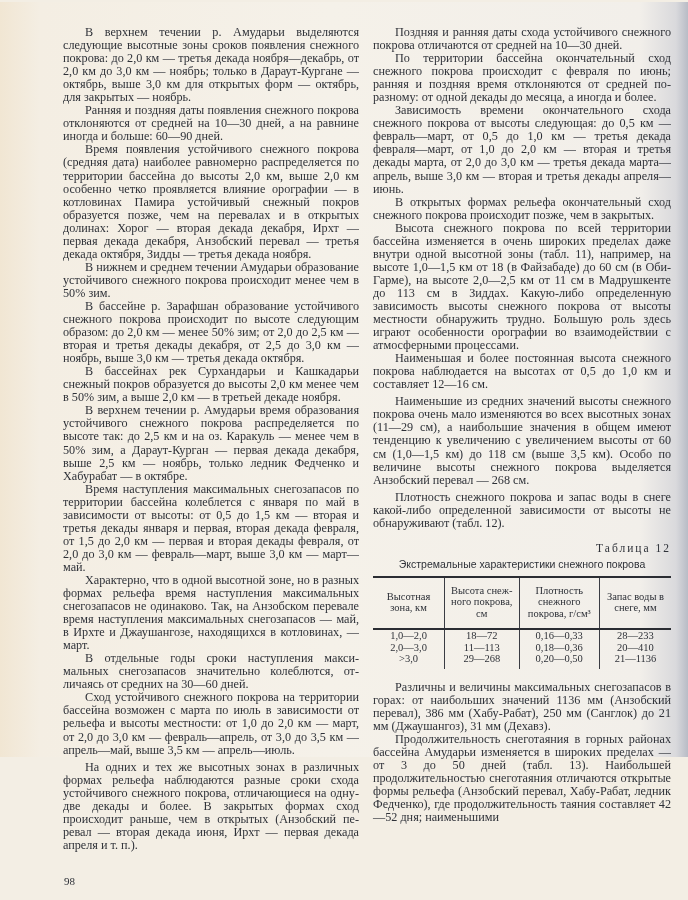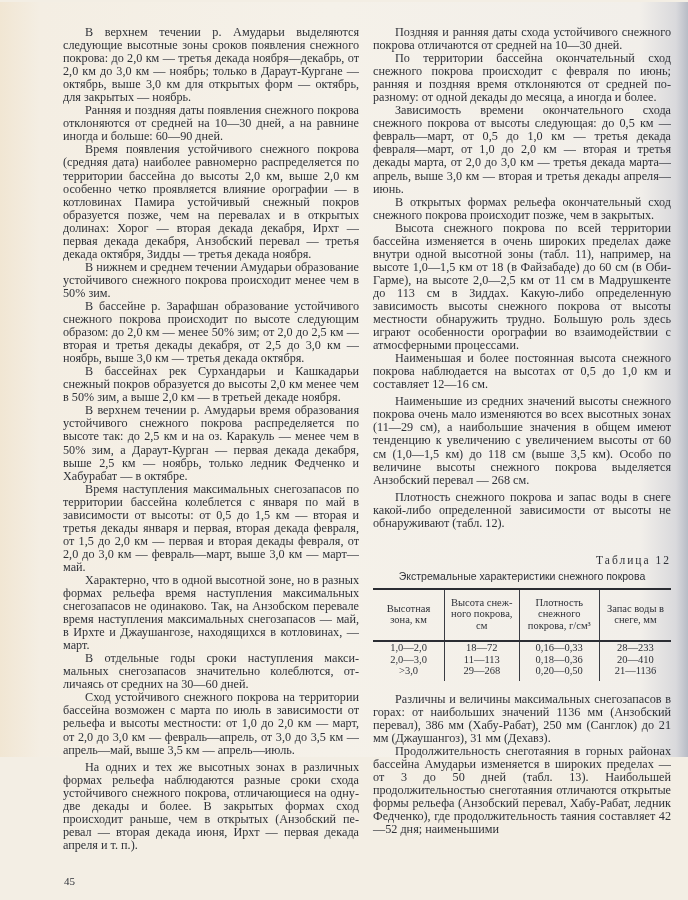--- a/index.html
+++ b/index.html
@@ -20,21 +20,21 @@
       text-align: justify;
       hyphens: manual;
     }
     .col.left { left: 63px; width: 296px; }
     .col.right { left: 373px; width: 298px; }
     .col p { margin: 0; text-indent: 22px; }
     .col p.gap { margin-top: 4px; }
 
     .table-label {
       text-align: right; font-size: 11.5px; letter-spacing: 2px;
-      margin-top: 24px; margin-bottom: 3px;
+      margin-top: 12px; margin-bottom: 3px;
     }
     .table-title {
       text-align: center; font-weight: normal; font-size: 10.5px; line-height: 12px;
       margin-bottom: 6px; font-family: "Liberation Sans", sans-serif;
     }
     table.data {
       width: 100%; border-collapse: collapse; font-size: 10.5px; line-height: 11.5px;
     }
     table.data thead th {
       font-weight: normal; text-align: center; vertical-align: middle;
@@ -118,14 +118,14 @@
         </tr>
       </tbody>
     </table>
 
     <div class="after-table">
       <p>Различны и величины максимальных снегозапа­сов в горах: от наибольших значений 1136 мм (Ан­зобский перевал), 386 мм (Хабу-Рабат), 250 мм (Санглок) до 21 мм (Джаушангоз), 31 мм (Де­хавз).</p>
       <p>Продолжительность снеготаяния в горных рай­онах бассейна Амударьи изменяется в широких пределах — от 3 до 50 дней (табл. 13). Наиболь­шей продолжительностью снеготаяния отличаются открытые формы рельефа (Анзобский перевал, Хабу-Рабат, ледник Федченко), где продолжитель­ность таяния составляет 42—52 дня; наименьшими</p>
     </div>
   </div>
 
-  <div class="page-number">45</div>
+  <div class="page-number">98</div>
 </div>
 
 </body></html>

